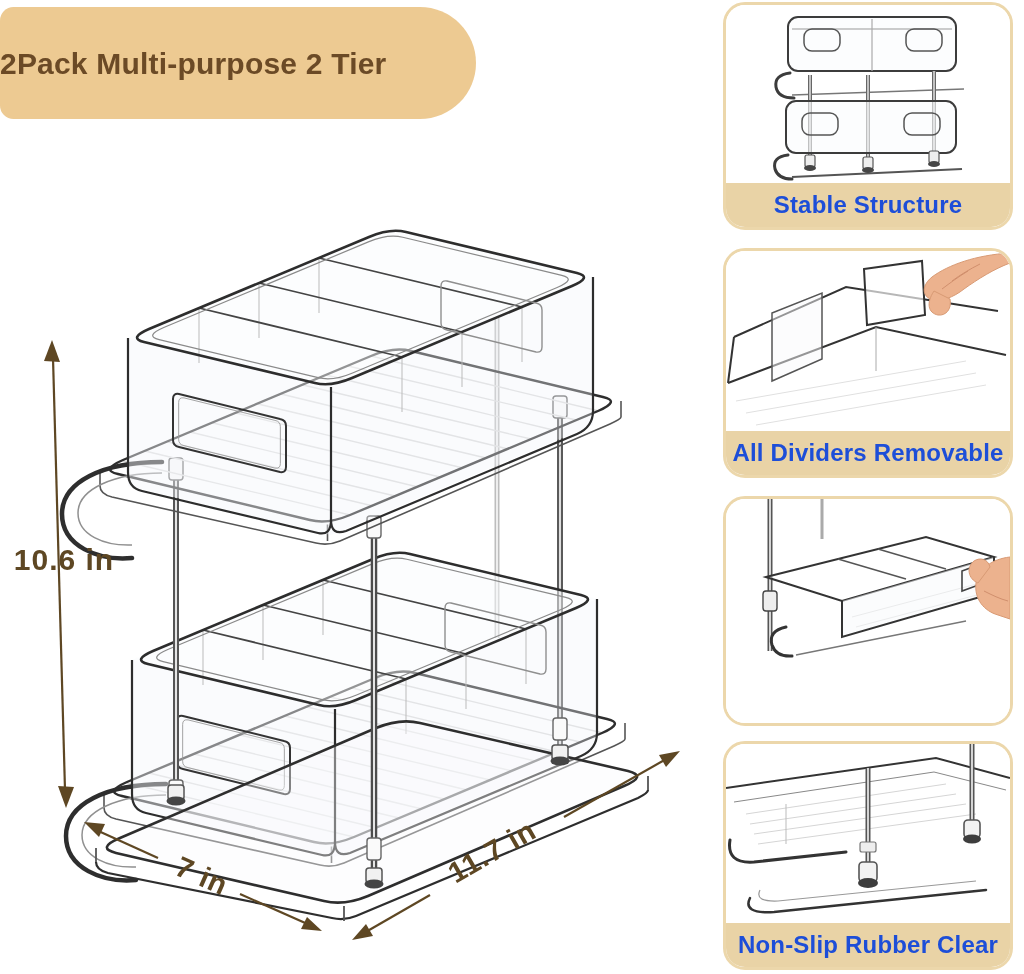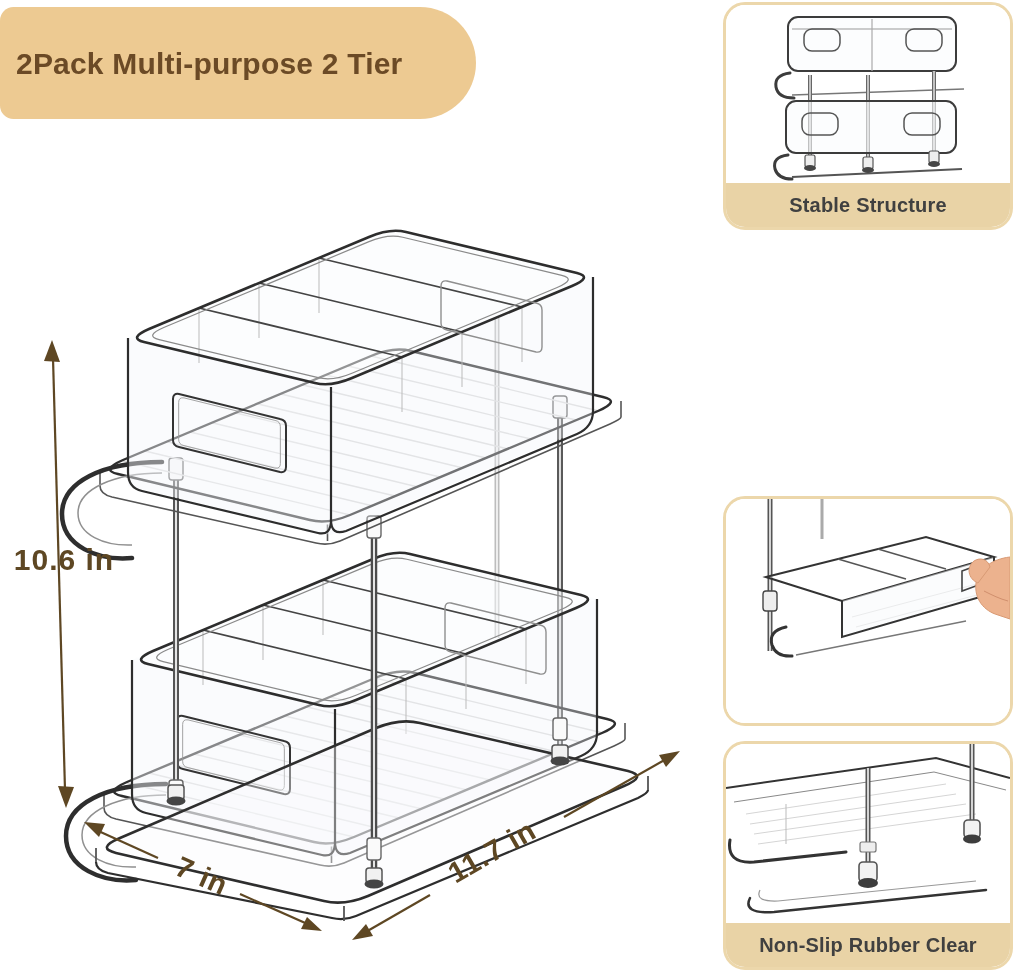--- a/index.html
+++ b/index.html
@@ -5,21 +5,21 @@
   html,body{margin:0;padding:0;background:#fff;}
   .canvas{
     position:relative;width:1024px;height:974px;background:#ffffff;
     font-family:"Liberation Sans",sans-serif;overflow:hidden;
   }
   
   .title-badge{
     position:absolute;left:0;top:7px;width:476px;height:112px;
     background:#EDCA92;border-radius:14px 58px 58px 14px;
     display:flex;flex-direction:column;justify-content:center;
-    padding-left:16px;box-sizing:border-box;
+    box-sizing:border-box;
   }
   .title-line{
     font-size:30px;font-weight:bold;color:#6B4A26;line-height:45px;
     letter-spacing:.2px;white-space:nowrap;
   }
   
   .main-art{position:absolute;left:0;top:200px;width:710px;height:774px;}
   svg text.dim{
     font-family:"Liberation Sans",sans-serif;fill:#5E4723;
     font-weight:600;letter-spacing:1px;
@@ -31,21 +31,21 @@
     display:flex;flex-direction:column;
   }
   .card1{top:2px;height:228px}
   .card2{top:248px;height:230px}
   .card3{top:496px;height:230px}
   .card4{top:741px;height:229px}
   .card-img{flex:1;position:relative;background:#fff;}
   .card-img svg{position:absolute;left:0;top:0;}
   .card-footer{
     height:44px;background:#E9D3A6;display:flex;align-items:center;justify-content:center;
-    font-weight:bold;font-size:20px;color:#404040;letter-spacing:.2px;white-space:nowrap;
+    font-weight:bold;font-size:24px;color:#1d4ed8;letter-spacing:.2px;white-space:nowrap;
   }
 </style>
 </head>
 <body>
 
 <div class="canvas">
 
   <div class="title-badge">
     <div class="title-line">2Pack Multi-purpose 2 Tier</div>
   </div>
@@ -223,20 +223,43 @@
           </g>
         <g>
             <rect x="203" y="146" width="10" height="12" rx="2" fill="#EEE" stroke="#555" stroke-width="1.2"></rect>
             <ellipse cx="208" cy="159" rx="6" ry="3" fill="#454545"></ellipse>
           </g>
       </svg>
     </div>
     <div class="card-footer">Stable Structure</div>
   </div>
 
+  <div class="card card2">
+    <div class="card-img">
+      <svg width="284" height="183" viewBox="0 0 284 183">
+        <g stroke="#E0E0E0" stroke-width="1">
+            <line x1="10" y1="150" x2="240" y2="110"></line>
+            <line x1="20" y1="162" x2="250" y2="122"></line>
+            <line x1="30" y1="174" x2="260" y2="134"></line>
+          </g>
+        <path d="M8,86 L120,36 L272,60" fill="none" stroke="#333" stroke-width="2"></path>
+        <path d="M2,132 L150,76 L280,104" fill="none" stroke="#333" stroke-width="2"></path>
+        <line x1="8" y1="86" x2="2" y2="132" stroke="#333" stroke-width="2"></line>
+        <path d="M46,62 L96,42 L96,108 L46,130 Z" fill="rgba(250,250,252,0.5)" stroke="#555" stroke-width="1.5"></path>
+        <path d="M138,18 L196,10 L199,64 L141,74 Z" fill="rgba(255,255,255,0.65)" stroke="#333" stroke-width="2"></path>
+        <g>
+          <path d="M284,2 C250,4 222,14 206,26 C196,34 196,44 204,48 C214,52 228,46 238,38 C252,28 268,18 284,12 Z" fill="#ECB28E" stroke="#D89A74" stroke-width="1"></path>
+          <path d="M208,40 C200,52 202,62 212,64 C220,65 226,58 224,48 Z" fill="#ECB28E" stroke="#D89A74" stroke-width="1"></path>
+          <path d="M226,30 C234,24 244,18 254,13 M216,38 C224,32 232,26 242,20" fill="none" stroke="#D08F6D" stroke-width="1"></path>
+        </g>
+        <line x1="150" y1="76" x2="150" y2="120" stroke="#AAA" stroke-width="1"></line>
+      </svg>
+    </div>
+    <div class="card-footer">All Dividers Removable</div>
+  </div>
 
   <div class="card card3">
     <div class="card-img">
       <svg width="284" height="183" viewBox="0 0 284 183">
         <line x1="96" y1="0" x2="96" y2="40" stroke="#AAA" stroke-width="3"></line>
         <line x1="44" y1="0" x2="44" y2="152" stroke="#555" stroke-width="5"></line>
         <line x1="44" y1="0" x2="44" y2="152" stroke="#FFF" stroke-width="1.5"></line>
         <rect x="37" y="92" width="14" height="20" rx="3" fill="#EEE" stroke="#444" stroke-width="1.4"></rect>
         <g stroke="#DDD" stroke-width="1">
             <line x1="126" y1="118" x2="262" y2="82"></line>

